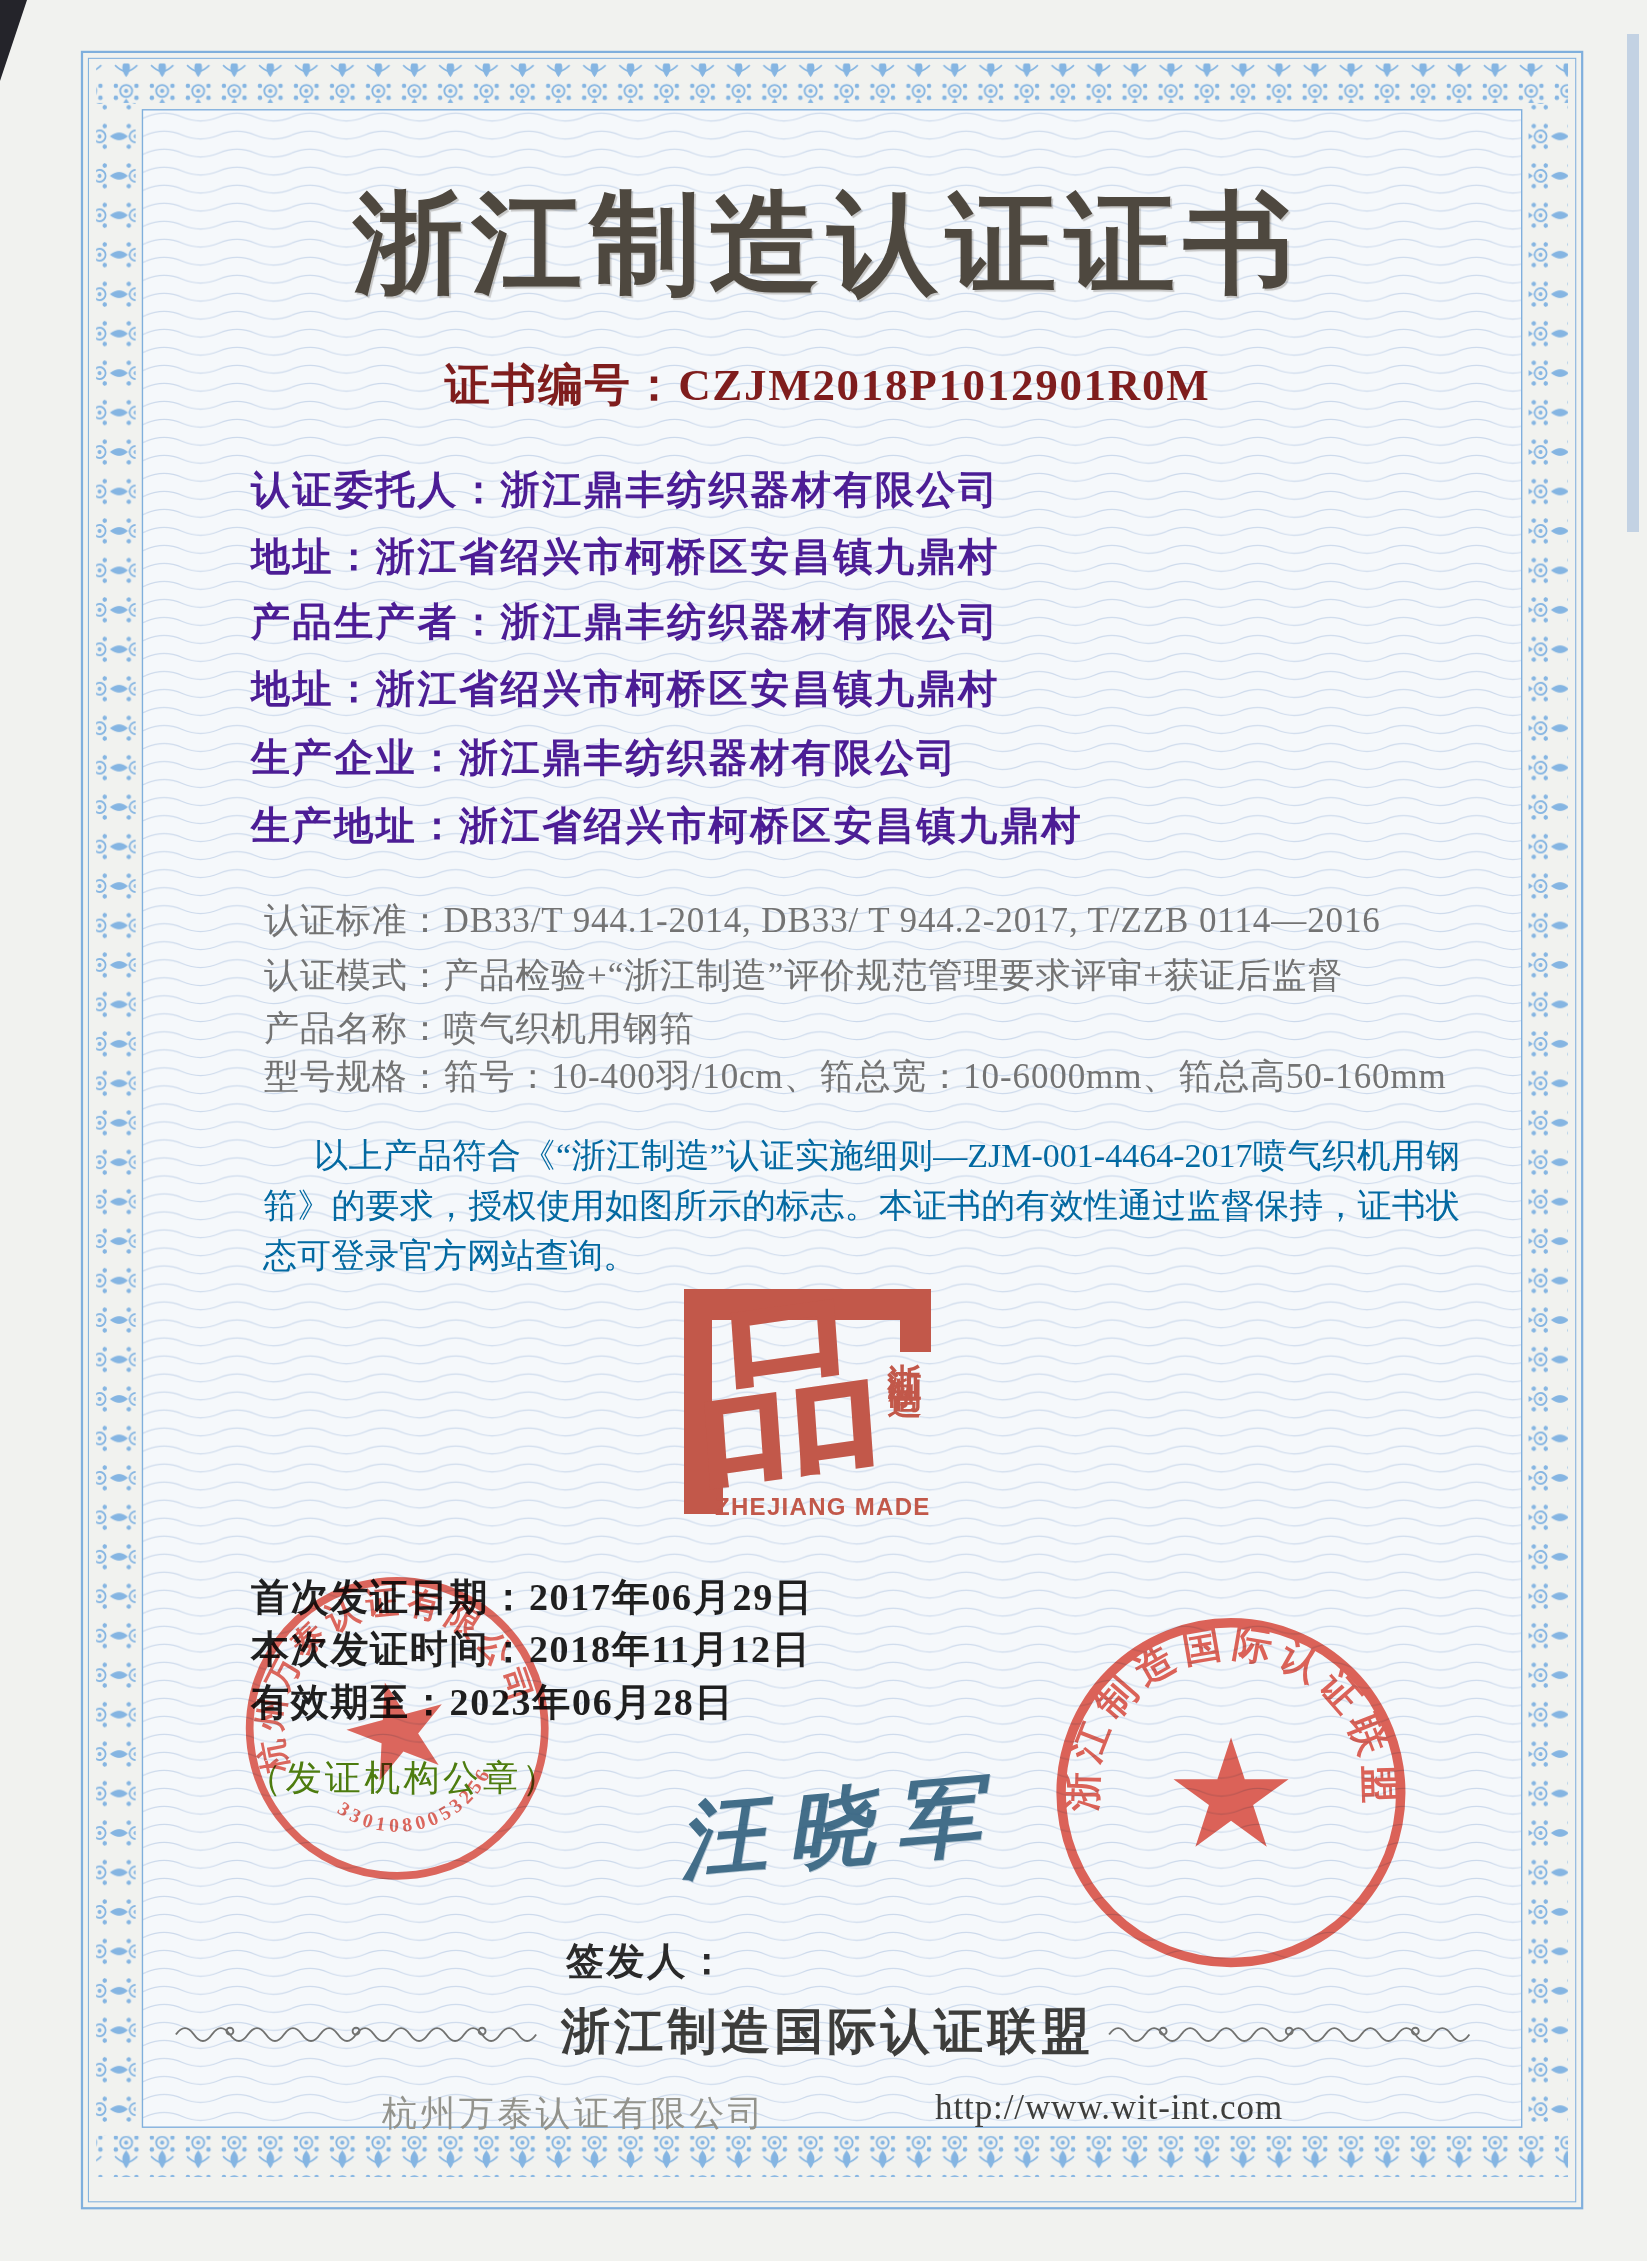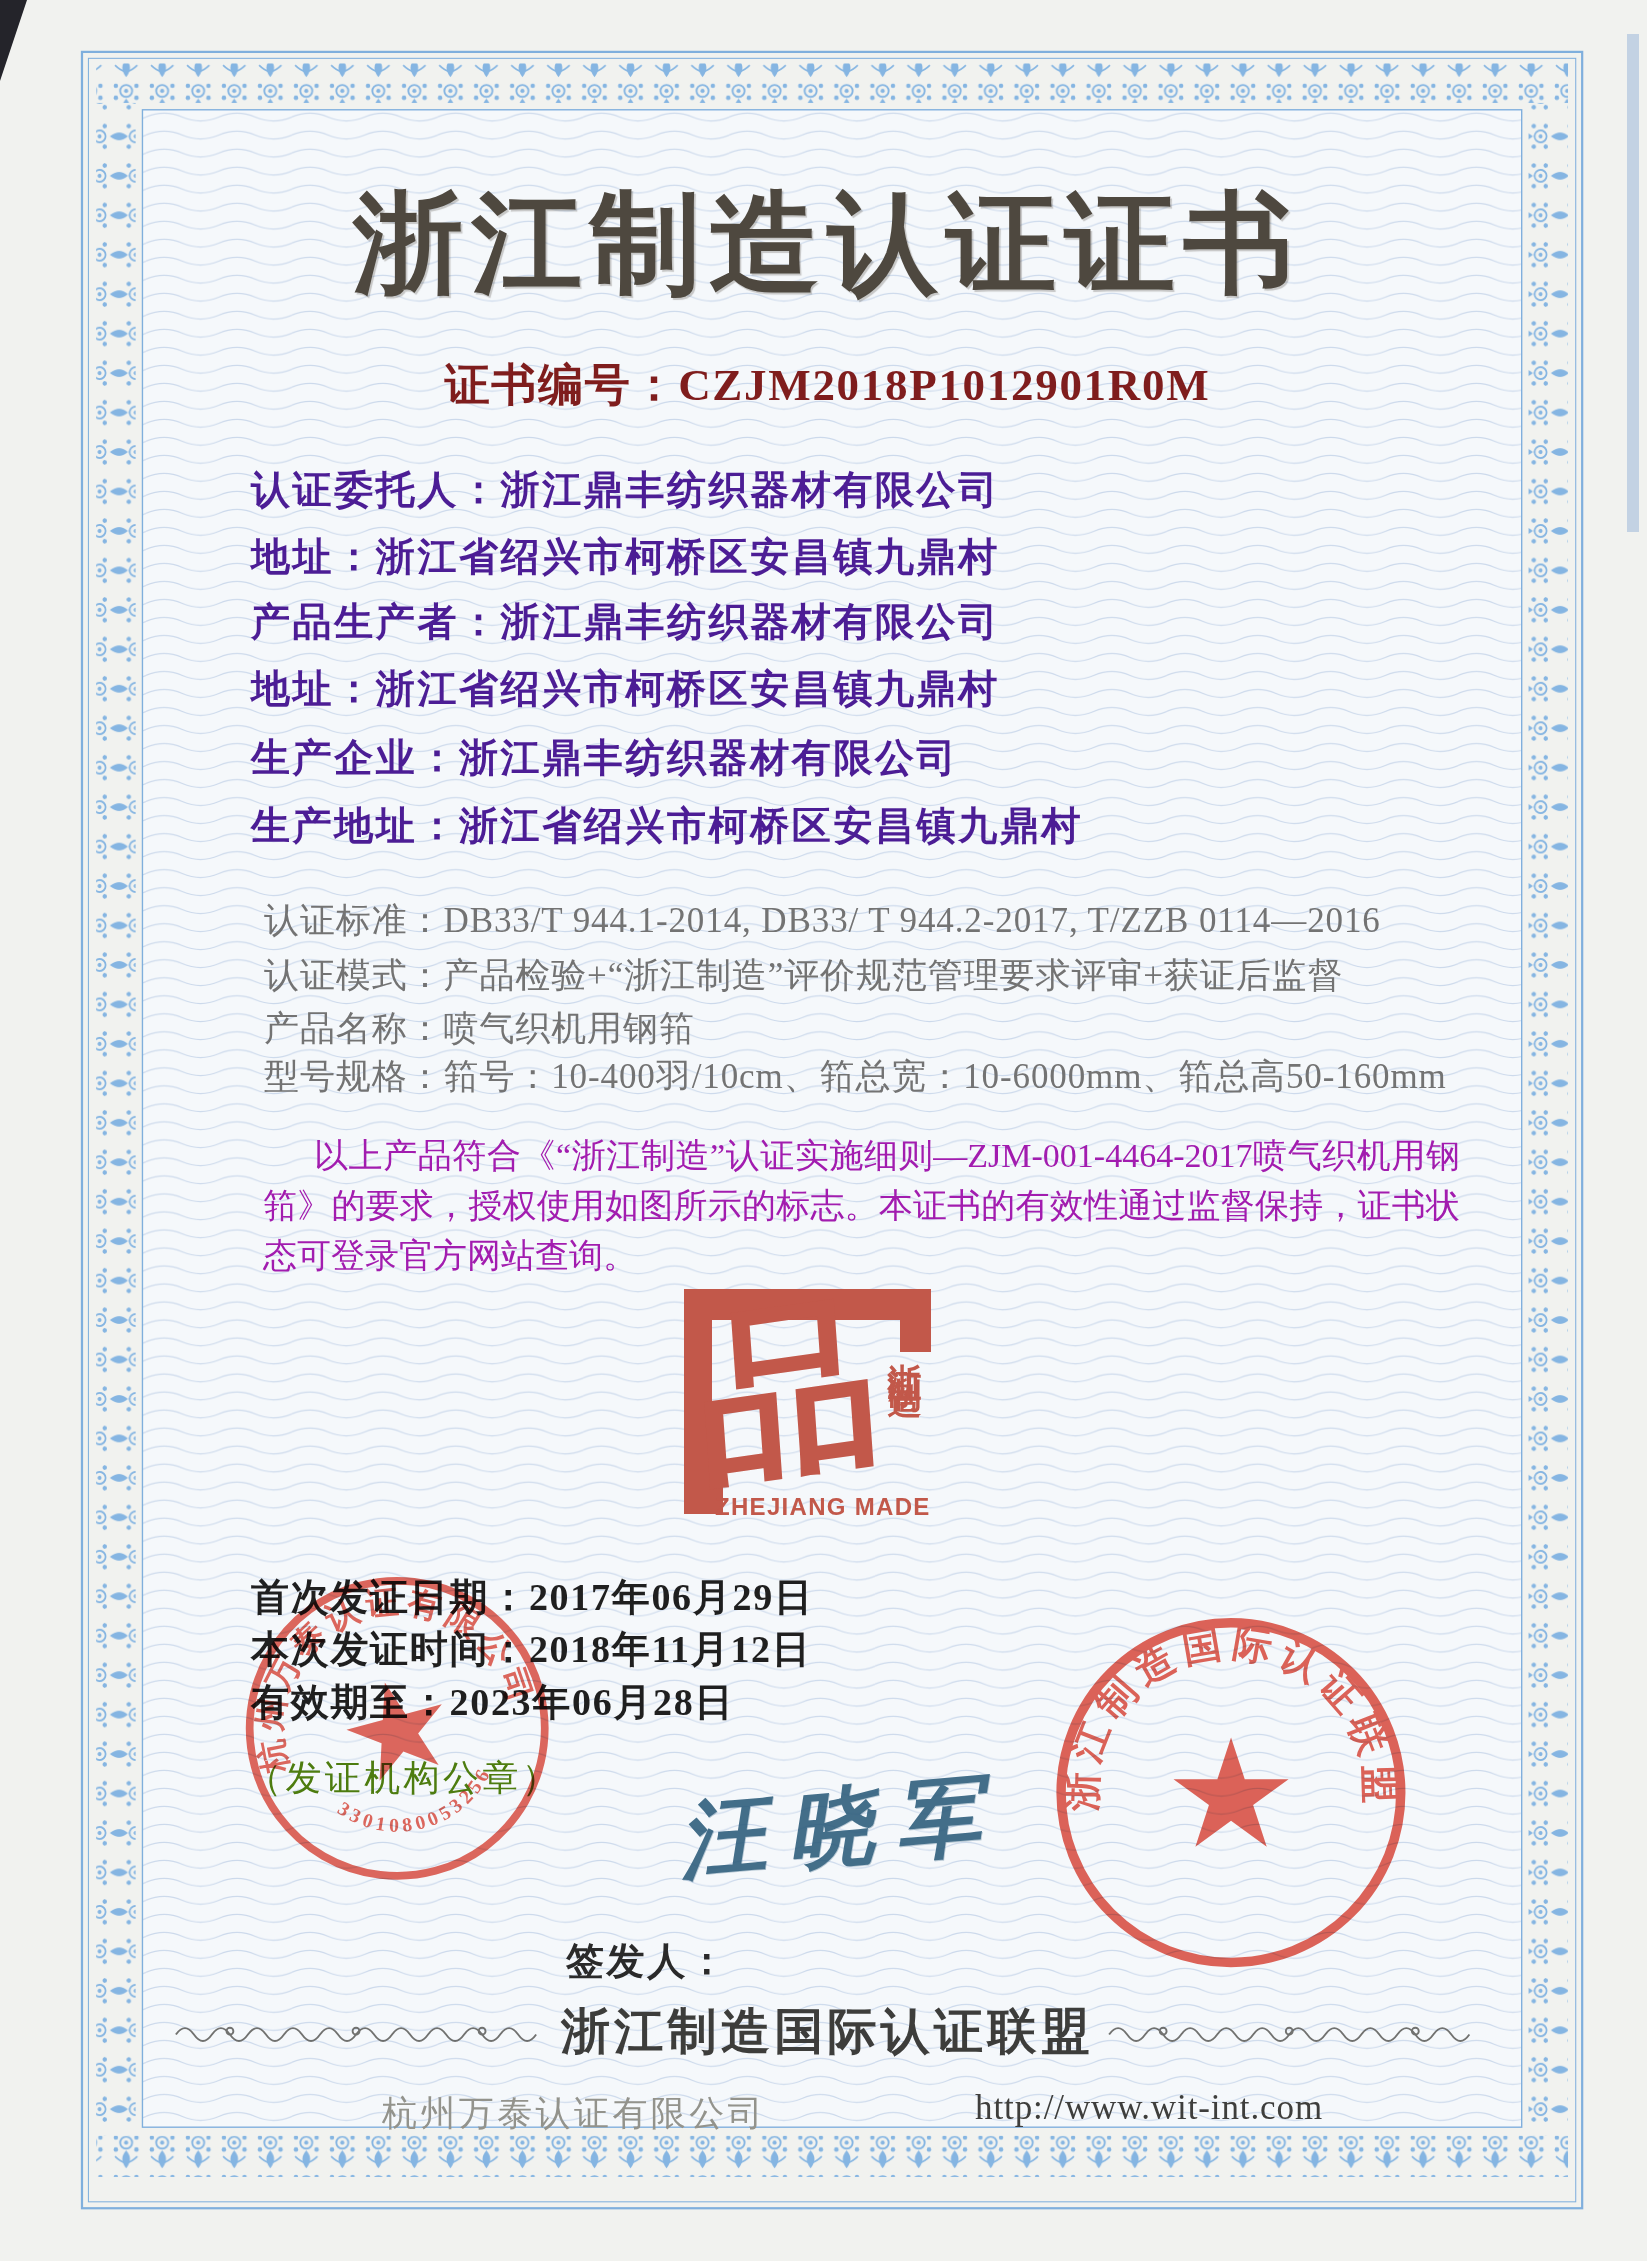--- a/index.html
+++ b/index.html
@@ -8,29 +8,29 @@
   .abs{position:absolute;}
   #paper{left:0;top:0;width:1647px;height:2261px;background:#f1f2ef;}
   #decor{left:0;top:0;z-index:0;}
   .txt{z-index:2;color:#262626;padding-left:8px;}
   .title{left:0;right:0;top:170px;text-align:center;font-size:110px;font-weight:bold;
          letter-spacing:8.6px;color:#4e483f;text-shadow:1.7px 1.7px 0.9px rgba(60,52,40,.25);}
   .certno{left:0;right:0;top:355px;text-align:center;font-size:45px;font-weight:bold;letter-spacing:1.7px;color:#7f1d1d;}
   .line{left:243px;font-size:39px;font-weight:bold;letter-spacing:2.6px;white-space:nowrap;color:#4c1d95;}
   .dline{left:256px;font-size:35px;font-weight:normal;letter-spacing:0.9px;white-space:nowrap;color:#737373;}
   .statement{left:255px;top:1131px;width:1197px;font-size:34px;line-height:50px;text-align:justify;
-             text-indent:51px;color:#a21caf;font-weight:500;}
+             text-indent:51px;color:#0369a1;font-weight:500;}
   .dateline{left:243px;font-size:38px;font-weight:600;letter-spacing:1.7px;white-space:nowrap;color:#1f1f1f;}
   .sealnote{left:238px;top:1754px;font-size:36px;font-weight:500;letter-spacing:3.4px;color:#4d7c0f;}
   .issuer{left:558px;top:1936px;font-size:38px;font-weight:600;letter-spacing:2.6px;color:#2a2a2a;}
   .signature{left:686px;top:1769px;font-size:86px;font-weight:bold;letter-spacing:22px;color:#2b5b7a;
              transform:rotate(-5deg) skewX(-14deg);opacity:.88;text-shadow:0.9px 0.9px 0 rgba(43,91,122,.35);z-index:2;}
   .bandtitle{left:0;right:0;top:1999px;text-align:center;font-size:49px;font-weight:bold;letter-spacing:4.3px;color:#3d3d3b;}
   .footleft{left:382px;top:2090px;font-size:35px;letter-spacing:3.4px;color:#93938c;font-weight:500;}
-  .footright{left:935px;top:2088px;font-size:35px;letter-spacing:0.9px;color:#3e3e3c;margin-left:40px;}
+  .footright{left:935px;top:2088px;font-size:35px;letter-spacing:0.9px;color:#3e3e3c;}
   
   .logo-bar{background:#c2584a;z-index:2;}
   .logo-glyph{left:697px;top:1300px;width:197px;font-size:182px;font-weight:bold;color:#c2584a;
               transform:rotate(-8deg) skewX(-4deg);z-index:2;line-height:1;}
   .logo-vert{left:885px;top:1336px;font-size:34px;font-weight:bold;color:#c2584a;z-index:2;
              writing-mode:vertical-rl;letter-spacing:6.9px;line-height:1.15;}
   .logo-cap{left:715px;top:1493px;font-size:24px;font-weight:bold;letter-spacing:1.3px;color:#c2584a;
             font-family:"Liberation Sans","DejaVu Sans",sans-serif;z-index:2;white-space:nowrap;}
   .sealsvg{left:0;top:0;z-index:3;mix-blend-mode:multiply;pointer-events:none;}
   .wedge{left:0;top:0;width:0;height:0;border-top:81px solid #24242a;border-right:27.5px solid transparent;z-index:4;}

